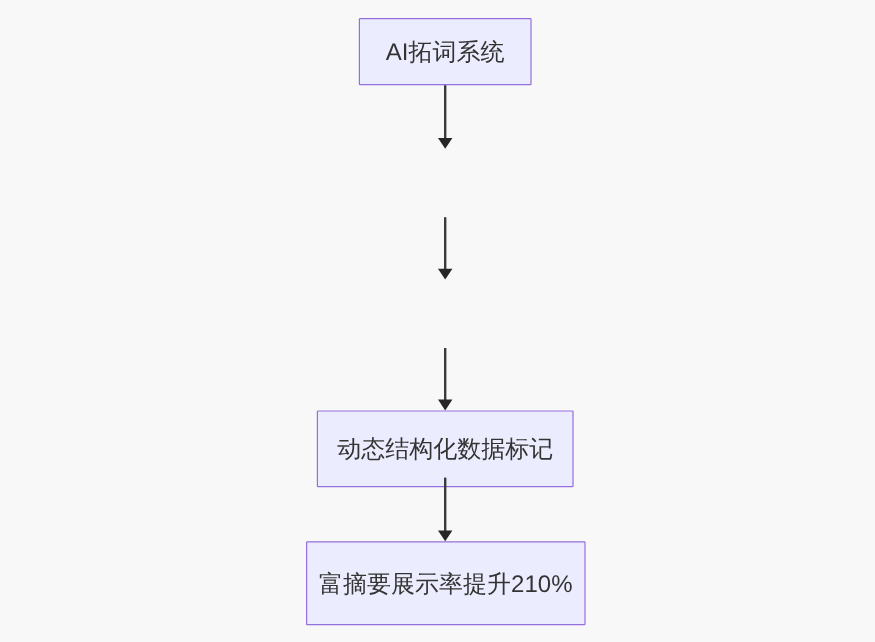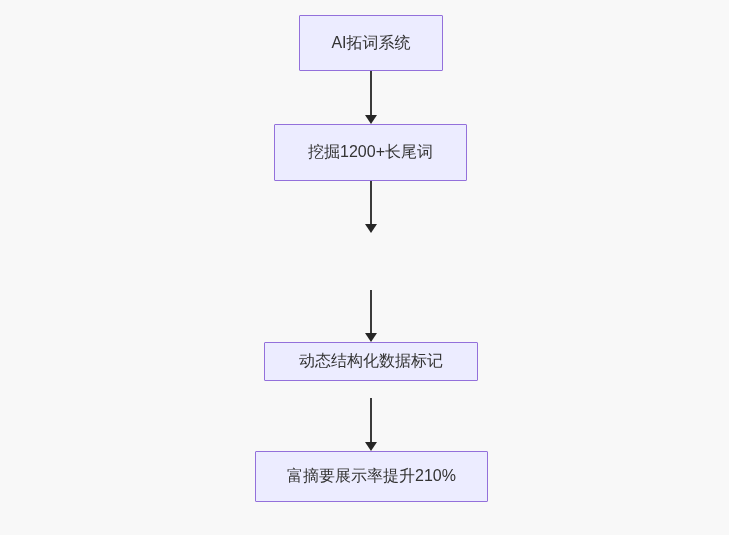--- a/index.html
+++ b/index.html
@@ -15,29 +15,29 @@
   }
   .flow-node {
     position: absolute;
     background: #ECECFF;
     border: 1.5px solid #9370DB;
     border-radius: 1px;
     display: flex;
     align-items: center;
     justify-content: center;
     color: #333333;
-    font-size: 16px;
+    font-size: 20px;
     text-align: center;
     white-space: nowrap;
   }
   .node-1 { left: 299px; top: 15px;  width: 144px; height: 56px; }
   .node-2 { left: 274px; top: 124px; width: 193px; height: 57px; }
   .node-3 { left: 261px; top: 233px; width: 220px; height: 57px; }
-  .node-4 { left: 264px; top: 342px; width: 214px; height: 39px; }
-  .node-5 { left: 255px; top: 451px; width: 233px; height: 51px; }
+  .node-4 { left: 264px; top: 342px; width: 214px; height: 64px; }
+  .node-5 { left: 255px; top: 451px; width: 233px; height: 70px; }
 
   .arrow {
     position: absolute;
     left: 364px;           
     width: 14px;
   }
   .arrow-1 { top: 71px;  height: 53px; }
   .arrow-2 { top: 181px; height: 52px; }
   .arrow-3 { top: 290px; height: 52px; }
   .arrow-4 { top: 398px; height: 53px; }
@@ -65,23 +65,20 @@
 
   <div class="flow-node node-1">
     <span>AI拓词系统</span>
   </div>
 
   <div class="arrow arrow-1">
     <div class="arrow-line"></div>
     <div class="arrow-head"></div>
   </div>
 
-  <div class="flow-node node-2">
-    <span>挖掘1200+长尾词</span>
-  </div>
 
   <div class="arrow arrow-2">
     <div class="arrow-line"></div>
     <div class="arrow-head"></div>
   </div>
 
 
   <div class="arrow arrow-3">
     <div class="arrow-line"></div>
     <div class="arrow-head"></div>

